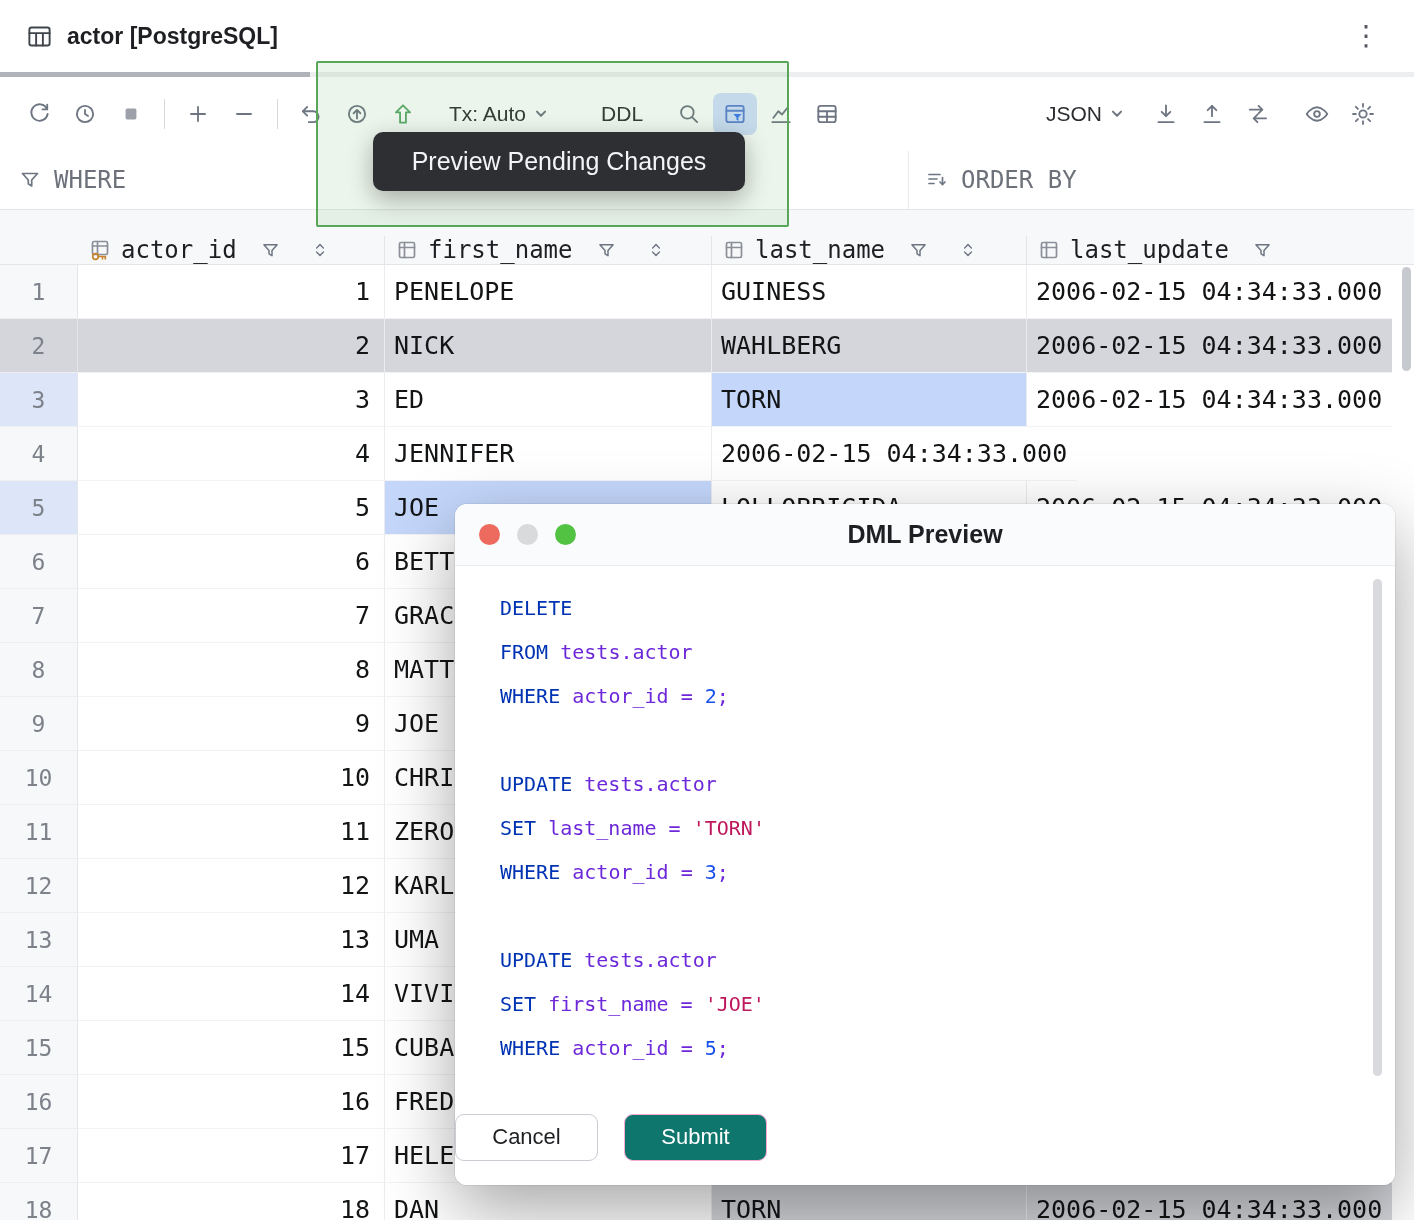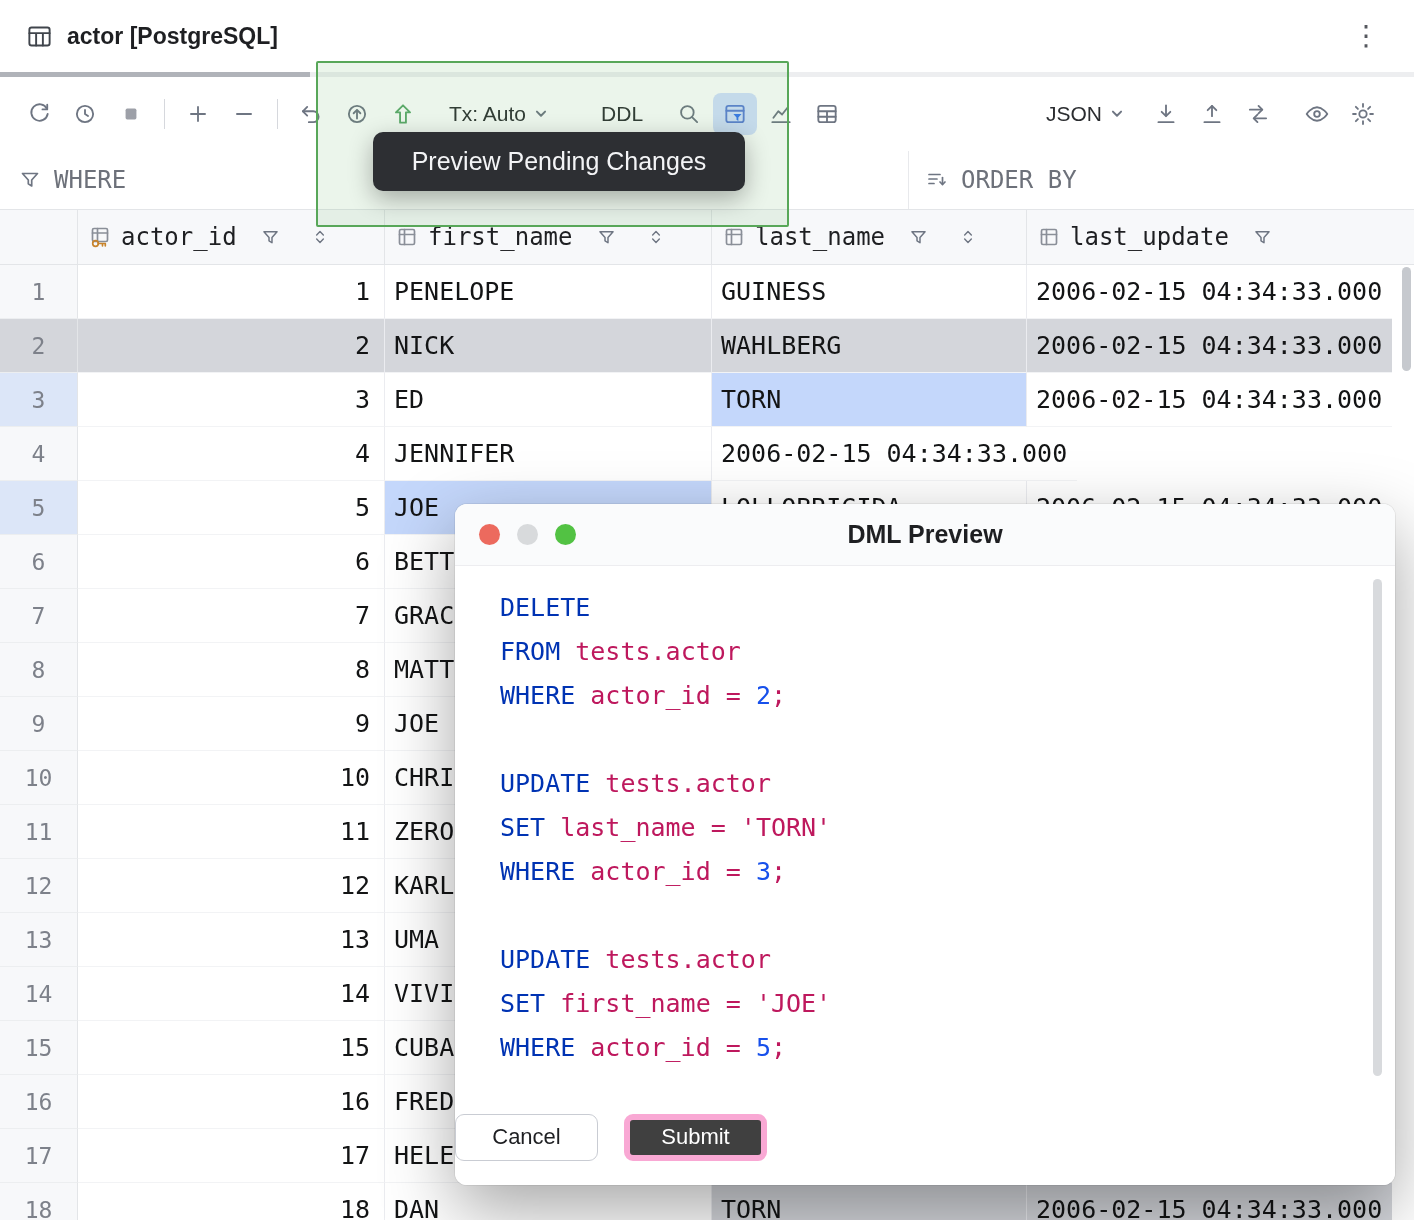--- a/index.html
+++ b/index.html
@@ -32,21 +32,21 @@
   .filterbar{position:absolute;top:151px;left:0;right:0;height:58px;background:#fff;}
   .filter-where{position:absolute;left:18px;top:0;height:100%;display:flex;align-items:center;gap:12px;
                 color:#6d717a;font-family:"DejaVu Sans Mono",monospace;font-size:24px;cursor:text;}
   .filter-order{position:absolute;left:908px;top:0;height:100%;display:flex;align-items:center;gap:12px;
                 color:#6d717a;font-family:"DejaVu Sans Mono",monospace;font-size:24px;cursor:text;
                 border-left:1px solid #e8e9ec;padding-left:16px;}
 
   
   .grid{position:absolute;top:209px;left:0;right:0;bottom:0;background:#fff;}
   .grid-header{display:flex;height:56px;background:#f7f8fa;border-top:1px solid #e3e5e8;
-               border-bottom:1px solid #e3e5e8;box-sizing:border-box;}
+               border-bottom:1px solid #e3e5e8;box-sizing:border-box;align-items:flex-end;}
   .hcell{display:flex;align-items:center;gap:9px;padding:0 10px;border-right:1px solid #e3e5e8;
          box-sizing:border-box;font-family:"DejaVu Sans Mono",monospace;font-size:24px;color:#1e1f22;
          overflow:hidden;white-space:nowrap;cursor:pointer;}
   .w-gutter{width:78px;flex:none;padding:0;}
   .w-id{width:307px;flex:none;}
   .w-first{width:327px;flex:none;}
   .w-last{width:315px;flex:none;}
   .w-update{width:365px;flex:none;border-right:none;}
   .h-funnel{margin-left:14px;flex:none;}
   .h-sort{margin-left:20px;flex:none;}
@@ -80,33 +80,33 @@
           box-shadow:0 25px 70px rgba(0,0,0,.35),0 0 0 1px rgba(0,0,0,.06);z-index:70;overflow:hidden;}
   .dlg-titlebar{height:62px;display:flex;align-items:center;padding:0 24px;position:relative;
                 background:#fafbfc;border-bottom:1px solid #ededf0;box-sizing:border-box;}
   .lights{display:flex;gap:17px;z-index:2;}
   .light{width:21px;height:21px;border-radius:50%;border:none;padding:0;cursor:pointer;}
   .light-red{background:#EC6A5E;}
   .light-mid{background:#d8dadc;}
   .light-green{background:#52C243;}
   .dlg-title{position:absolute;left:0;right:0;text-align:center;font-size:25px;font-weight:700;color:#1e1f22;}
   .dlg-code{position:absolute;top:62px;left:0;right:0;bottom:96px;padding:20px 50px 0 45px;
-            font-family:"DejaVu Sans Mono",monospace;font-size:25px;line-height:44px;overflow:hidden;}
+            font-family:"DejaVu Sans Mono",monospace;font-size:20px;line-height:44px;overflow:hidden;}
   .sql-line{white-space:pre;}
   .tok-kw{color:#0033B3;}
-  .tok-t{color:#be185d;text-align:center;}
+  .tok-t{color:#6d28d9;text-align:center;}
   .tok-str{color:#be185d;}
   .tok-num{color:#1750EB;}
   .dlg-scroll{position:absolute;top:75px;right:13px;width:9px;height:497px;background:#d8dadd;border-radius:5px;cursor:grab;}
   .dlg-footer{position:absolute;bottom:0;left:0;right:0;height:96px;display:flex;align-items:center;
               gap:26px;padding-right:25px;box-sizing:border-box;background:#fff;}
   .btn{height:47px;min-width:143px;border-radius:9px;font-size:22px;display:flex;align-items:center;
        justify-content:center;cursor:pointer;font-family:"Liberation Sans","DejaVu Sans",sans-serif;box-sizing:border-box;}
   .btn-cancel{background:#fff;border:1px solid #c9ccd3;color:#1e1f22;}
-  .btn-submit{background:#404040;border:6px solid #f9a8d4;color:#fff;}
+  .btn-submit{background:#0f766e;border:1px solid #f9a8d4;color:#fff;}
 </style>
 </head>
 <body>
 
 <div class="app">
 
   <div class="titlebar">
     <span>
       <svg class="ic ic-dark" width="27" height="27" viewBox="0 0 24 24">
           <rect x="3" y="4" width="18" height="16" rx="2"></rect>

